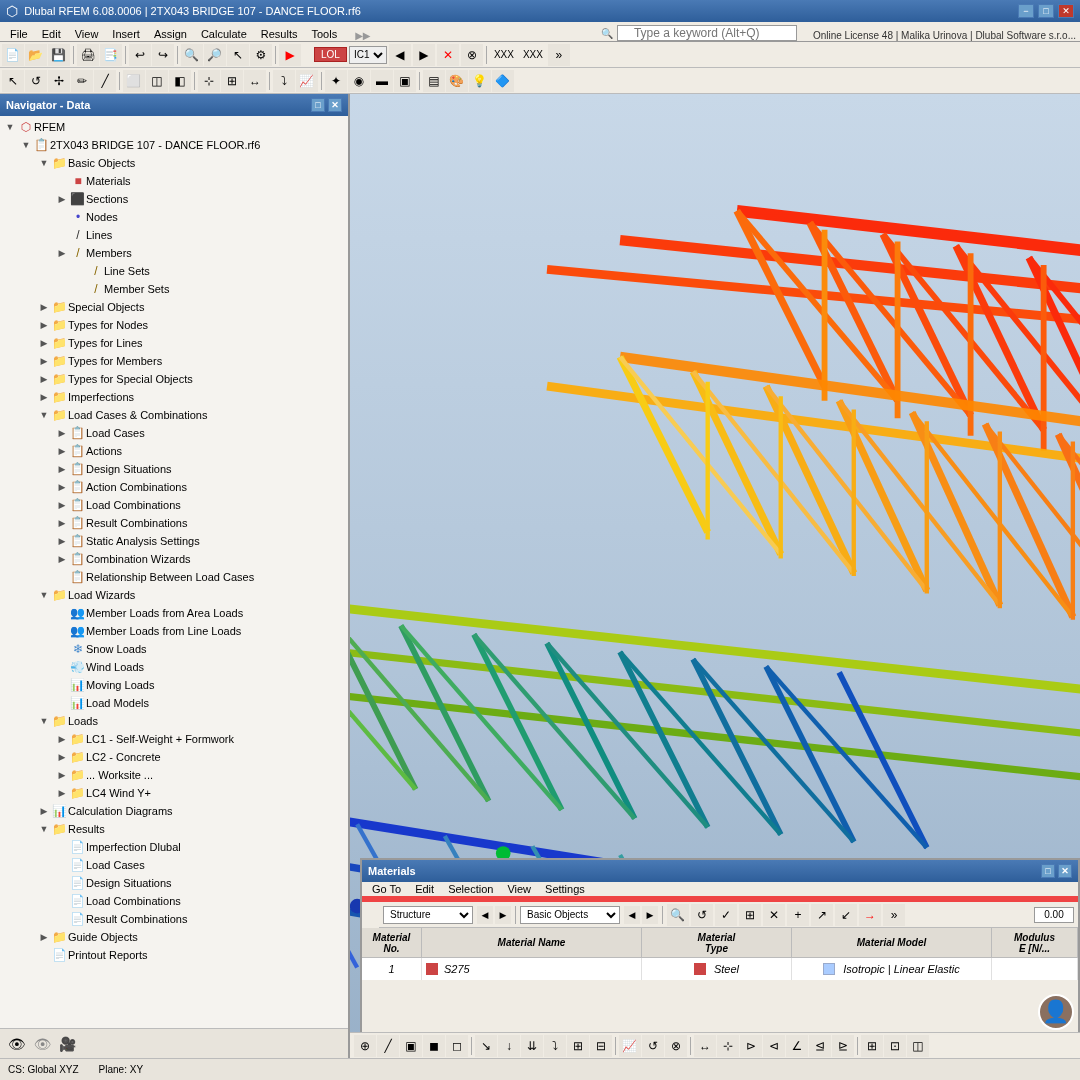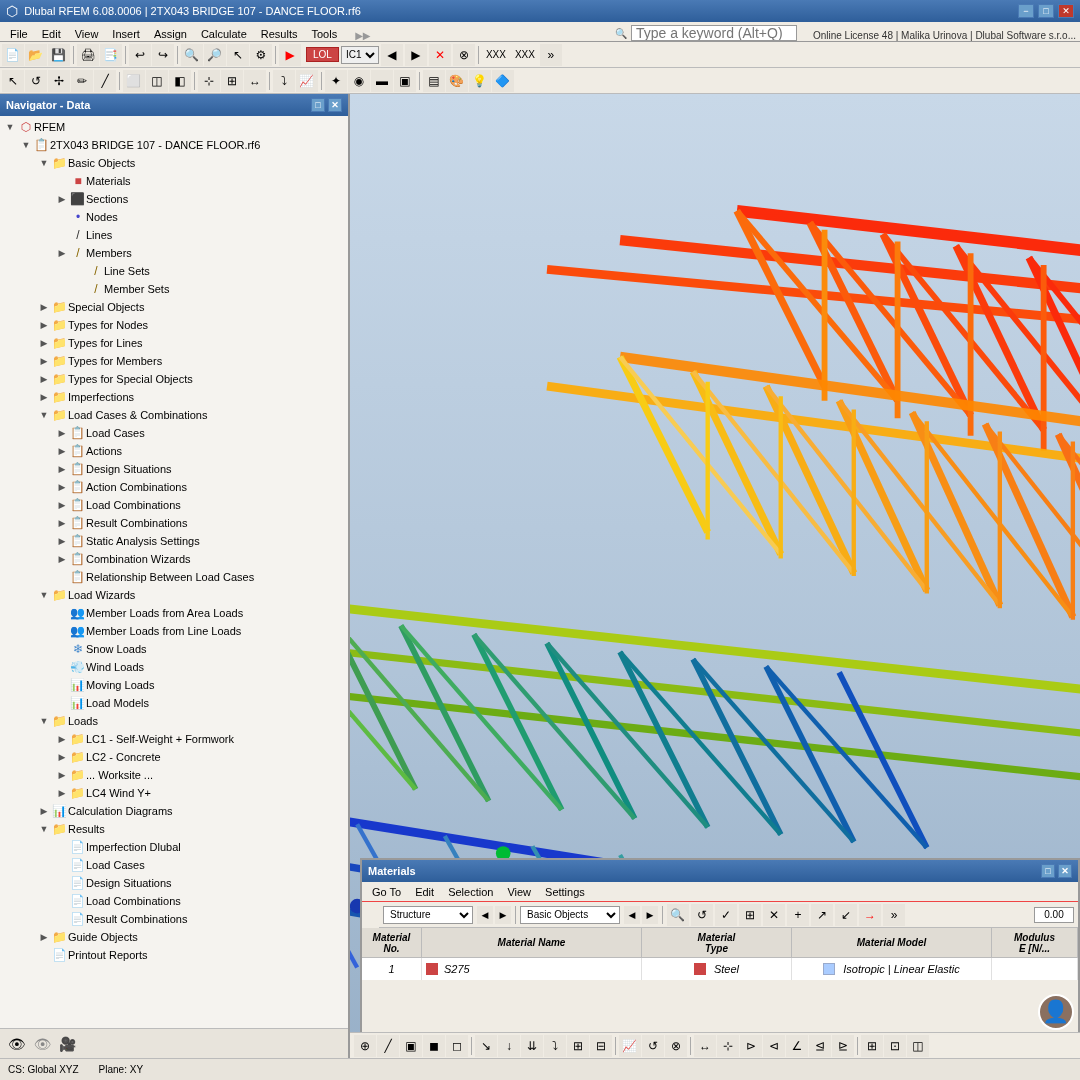--- a/index.html
+++ b/index.html
@@ -26,21 +26,21 @@
       height: 20px;
       background: #f0ece4;
       display: flex;
       align-items: flex-end;
       border-bottom: 1px solid #999;
       padding: 0 4px;
       gap: 2px;
     }
     .menu-item { padding: 1px 6px; font-size: 11px; cursor: pointer; }
     #search-bar { display: flex; align-items: center; margin-left: auto; margin-right: 10px; }
-    #search-input { width: 166px; height: 16px; border: 1px solid #999; padding: 0 4px; font-size: 14px; background: white; }
+    #search-input { width: 180px; height: 16px; border: 1px solid #999; padding: 0 16px; font-size: 12px; background: white; }
 
     
     #toolbar1, #toolbar2 {
       height: 26px;
       background: #f0ece4;
       border-bottom: 1px solid #bbb;
       display: flex;
       align-items: center;
       padding: 0 2px;
       gap: 1px;
@@ -145,21 +145,21 @@
       font-weight: bold;
       justify-content: space-between;
     }
     #mat-header-btns { display: flex; gap: 3px; }
     .mat-hbtn { width: 14px; height: 14px; background: #6a9fcb; border: 1px solid #4a7ab5; color: white; font-size: 9px; display: flex; align-items: center; justify-content: center; cursor: pointer; }
     #mat-menubar {
       height: 20px;
       display: flex;
       align-items: center;
       background: #f0ece4;
-      border-bottom: 1px solid #ef4444;
+      border-bottom: 6px solid #ef4444;
       padding: 0 4px;
       gap: 2px;
     }
     .mat-menu { padding: 1px 6px; font-size: 11px; cursor: pointer; }
     #mat-toolbar {
       height: 26px;
       background: #f0ece4;
       border-bottom: 1px solid #bbb;
       display: flex;
       align-items: center;
@@ -311,21 +311,21 @@
   <div class="tb-sep"></div>
   <div class="tb-btn">↩</div>
   <div class="tb-btn">↪</div>
   <div class="tb-sep"></div>
   <div class="tb-btn">🔍</div>
   <div class="tb-btn">🔎</div>
   <div class="tb-btn">↖</div>
   <div class="tb-btn">⚙</div>
   <div class="tb-sep"></div>
   <div class="tb-btn" style="color:red;">▶</div>
-  <div style="display:flex; align-items:center; gap:2px; margin-left:4px;">
+  <div style="display:flex; align-items:center; gap:2px; margin-left:12px;">
     <div style="background:#cc4444; color:white; padding:1px 6px; font-size:10px; border:1px solid #aa2222;">LOL</div>
     <select style="height:18px; border:1px solid #999; font-size:10px;">
       <option>IC1</option>
     </select>
     <div class="tb-btn">◀</div>
     <div class="tb-btn">▶</div>
     <div class="tb-btn" style="color:red;">✕</div>
     <div class="tb-btn">⊗</div>
   </div>
   <div class="tb-sep"></div>

